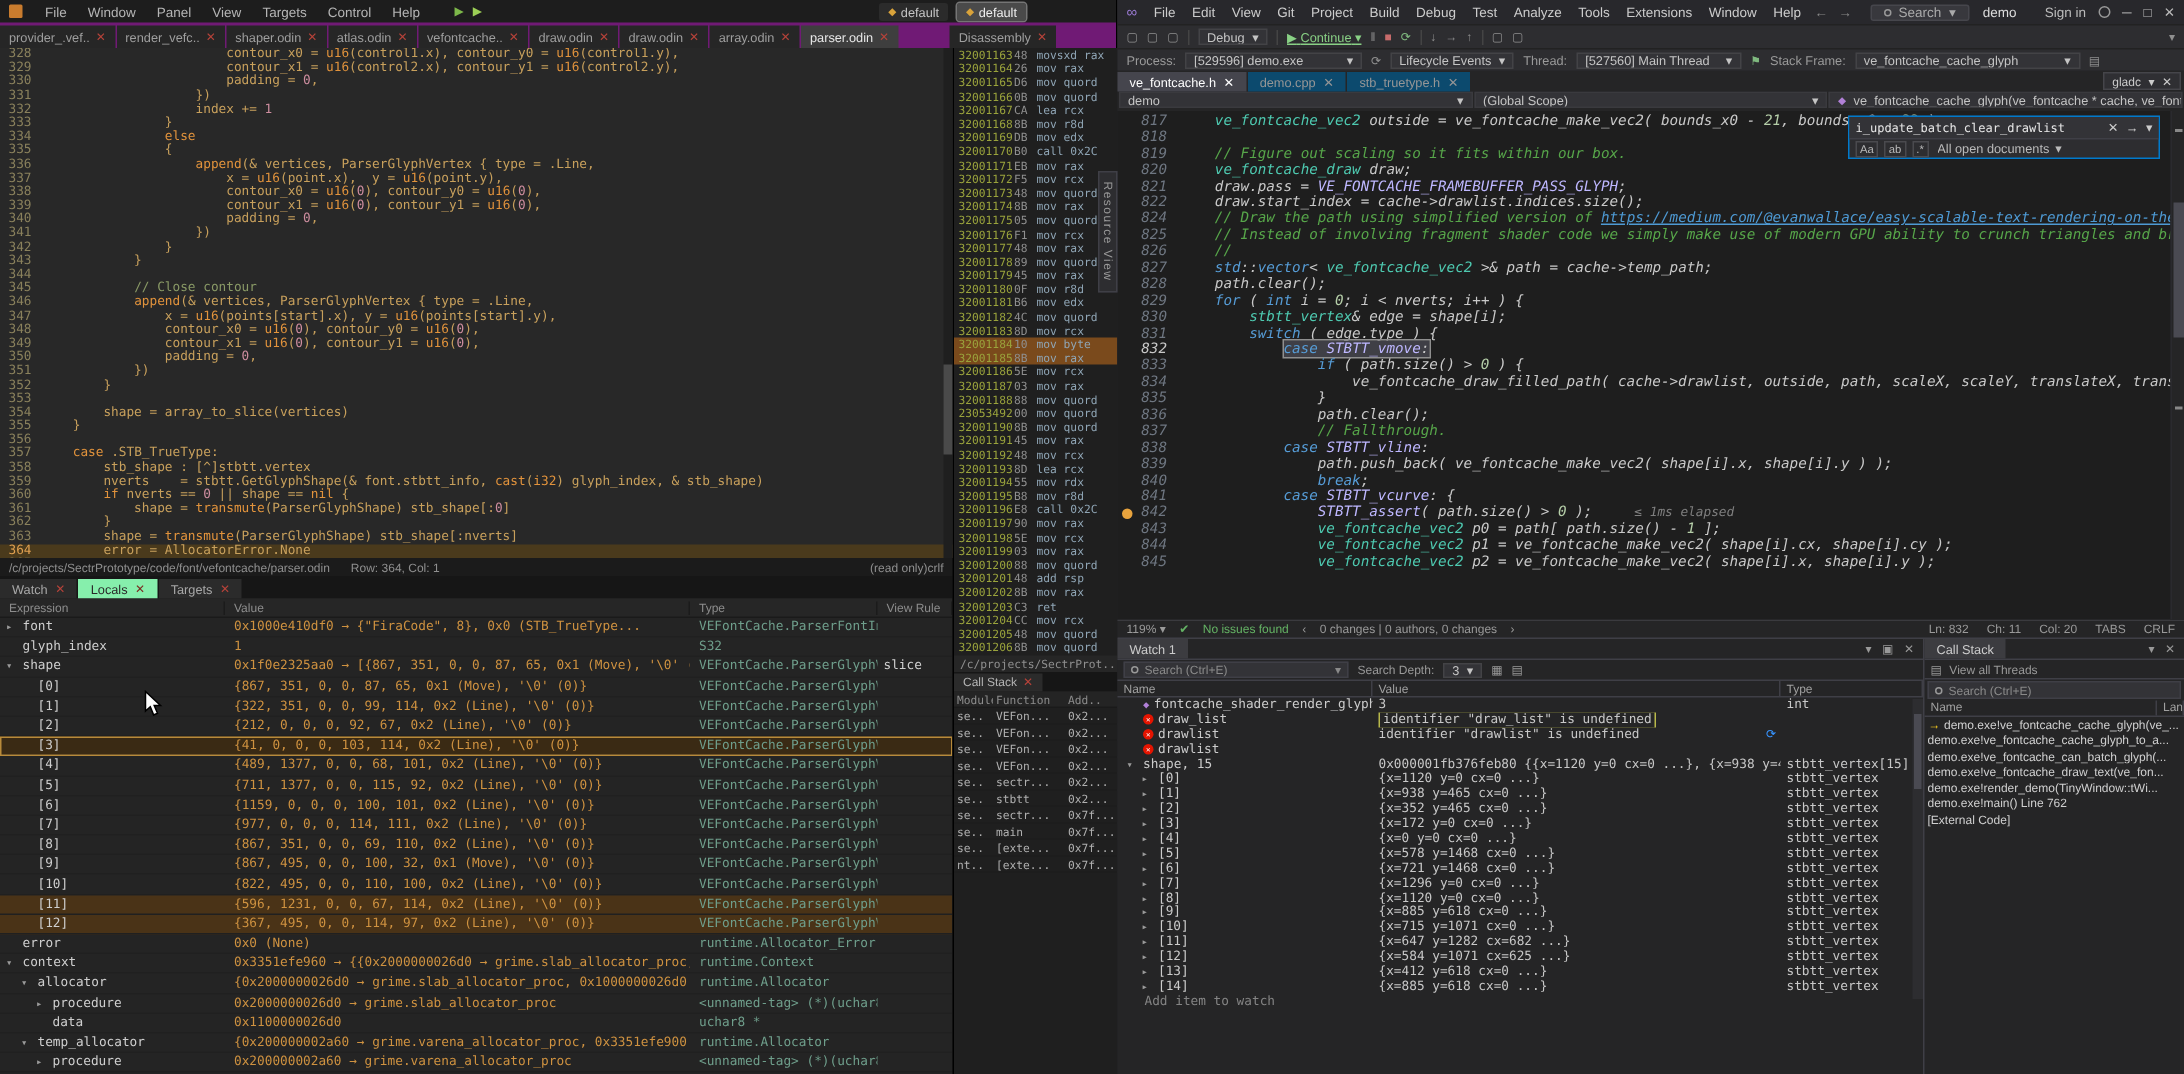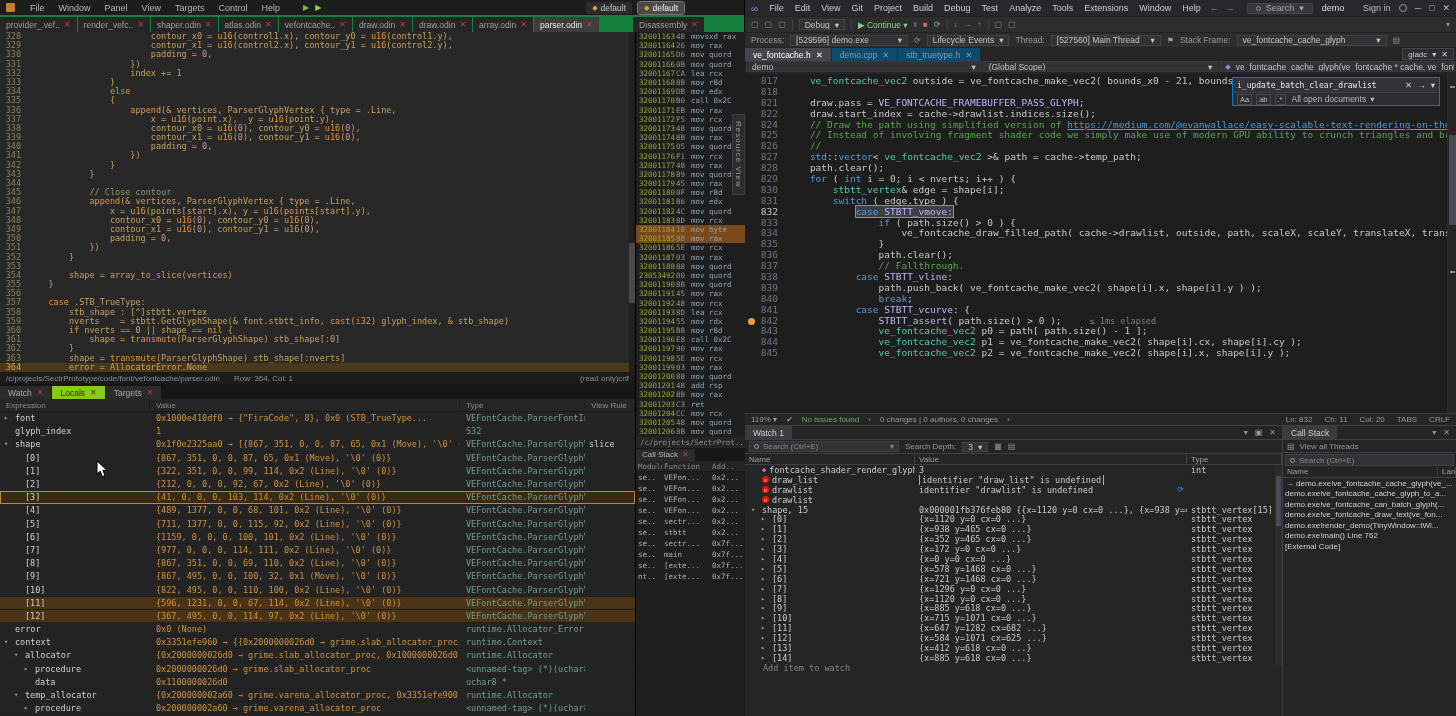--- a/index.html
+++ b/index.html
@@ -12,21 +12,21 @@
   .l-menubar{height:15px;background:#1d1d1d;display:flex;align-items:center;font-size:9px;color:#b5b5b5;padding:0 4px;flex:none;}
   .l-logo{width:9px;height:9px;background:#c97c2e;border-radius:1px;margin:0 8px 0 2px;flex:none;}
   .l-menu{padding:0 7px;}
   .l-run{color:#7db84a;font-size:8px;margin-left:16px;}
   .l-run2{color:#9ccf56;font-size:8px;margin-left:6px;}
   .l-profiles{margin-left:auto;margin-right:56px;display:flex;gap:6px;}
   .l-badge{display:flex;align-items:center;gap:3px;padding:1px 6px;background:#2b2b2b;border-radius:2px;font-size:8.5px;color:#c5c5c5;}
   .l-badge.active{background:#4a4a4a;outline:1px solid #757575;color:#eee;}
   .l-badge .bi{color:#d9a33a;font-size:7px;}
 
-  .l-tabbar{height:17px;background:#15803d;display:flex;align-items:flex-end;font-size:8.5px;color:#9f9f9f;flex:none;justify-content:flex-end;}
+  .l-tabbar{height:17px;background:#701a75;display:flex;align-items:flex-end;font-size:8.5px;color:#9f9f9f;flex:none;justify-content:flex-end;}
   .l-tab{display:flex;align-items:center;gap:4px;background:#262626;height:15px;padding:0 6px;margin-right:1px;white-space:nowrap;}
   .l-tab.active{background:#3e3e3e;color:#e8e8e8;}
   .l-tab .x{color:#b8433a;font-size:8px;}
   .l-tab.disasm{margin-left:auto;margin-right:40px;}
 
   .l-main{flex:1;display:flex;min-height:0;}
   .l-editorcol{width:635px;flex:none;display:flex;flex-direction:column;}
   .l-code{height:340px;flex:none;background:#282828;overflow:hidden;position:relative;font-size:8.5px;line-height:9.2px;}
   .l-codeline{display:flex;height:9.2px;white-space:pre;font-family:"DejaVu Sans Mono",monospace;}
   .l-codeline.cur{background:#4a3a1c;}
@@ -36,21 +36,21 @@
   .lk{color:#e2933c}.ln2{color:#cf8ea0}.lcm{color:#8a9a66}
   .l-vsb{position:absolute;right:0;top:0;width:6px;height:100%;background:#1f1f1f;}
   .l-vsb .th{position:absolute;top:62%;width:6px;height:60px;background:#4a4a4a;}
 
   .l-status{height:12px;flex:none;background:#1b1b1b;display:flex;align-items:center;font-size:8px;color:#8f8f8f;padding:0 6px;gap:14px;white-space:nowrap;}
   .l-status .rgt{margin-left:auto;display:flex;}
 
   .l-bottom{flex:1;display:flex;flex-direction:column;background:#242424;min-height:0;font-family:"DejaVu Sans Mono",monospace;}
   .lb-tabs{height:15px;flex:none;display:flex;align-items:flex-end;background:#161616;font-size:8.5px;font-family:"Liberation Sans",sans-serif;}
   .lb-tab{display:flex;gap:5px;align-items:center;height:13px;padding:0 8px;background:#2b2b2b;color:#a8a8a8;margin-right:1px;}
-  .lb-tab.active{background:#84cc16;color:#2a2a2a;}
+  .lb-tab.active{background:#86efac;color:#2a2a2a;}
   .lb-tab .x{color:#b8433a;font-size:8px;}
   .lb-tab.active .x{color:#7a2a20;}
   .lb-head{height:13px;flex:none;display:grid;grid-template-columns:150px 310px 125px 50px;font-size:8px;color:#8d8d8d;align-items:center;background:#262626;border-bottom:1px solid #1a1a1a;font-family:"Liberation Sans",sans-serif;}
   .lb-head span{padding:0 6px;border-right:1px solid #1b1b1b;overflow:hidden;white-space:nowrap;}
   .lb-rows{flex:1;overflow:hidden;font-size:8.5px;}
   .lb-row{height:13.2px;display:grid;grid-template-columns:150px 310px 125px 50px;align-items:center;border-bottom:1px solid #202020;}
   .lb-row.hlb{background:#4a3317;}
   .lb-row.hlo{outline:1px solid #b88a3a;outline-offset:-1px;background:#3a2a14;}
   .lb-expr{color:#cfcfcf;white-space:nowrap;overflow:hidden;display:flex;gap:3px;align-items:center;}
   .lb-val{color:#cf9240;white-space:nowrap;overflow:hidden;padding:0 6px;}
@@ -84,37 +84,37 @@
   .v-searchbox{margin-left:8px;background:#38383d;border:1px solid #46464c;padding:0 8px;height:11px;display:flex;align-items:center;gap:5px;color:#aaa;border-radius:2px;}
   .sicon{width:5px;height:5px;border:1px solid #999;border-radius:50%;display:inline-block;}
   .v-proj{margin-left:8px;color:#ddd;}
   .v-right{margin-left:auto;display:flex;align-items:center;gap:8px;color:#bbb;}
   .v-person{width:8px;height:8px;border:1px solid #999;border-radius:50%;display:inline-block;}
 
   .v-toolbar{height:16px;flex:none;display:flex;align-items:center;background:#2d2d30;border-top:1px solid #222;font-size:8.5px;color:#c5c5c5;padding:0 6px;gap:6px;}
   .v-toolbar2{height:15px;}
   .tbi{color:#8f8f8f;font-size:8px;}
   .vc{background:#333337;border:1px solid #434346;height:11px;display:flex;align-items:center;padding:0 5px;gap:5px;color:#c5c5c5;font-size:8.5px;white-space:nowrap;overflow:hidden;}
-  .grn{color:#89d185;}
+  .grn{color:#89d185;text-decoration:underline;}
   .lbl{color:#9a9a9a;white-space:nowrap;}
   .sep{width:1px;height:10px;background:#444;}
 
   .v-tabs{height:14px;flex:none;background:#252526;display:flex;align-items:flex-end;font-size:8.5px;position:relative;}
   .v-tab{height:13px;padding:0 8px;display:flex;align-items:center;gap:5px;color:#969696;background:#0c4a6e;margin-right:1px;white-space:nowrap;}
   .v-tab.active{background:#45454d;color:#fff;}
   .v-pinbox{position:absolute;right:2px;top:1px;display:flex;gap:5px;background:#2f2f33;border:1px solid #45454a;padding:0 5px;height:12px;align-items:center;color:#ccc;font-size:8px;z-index:6;}
 
   .v-navbar{height:13px;flex:none;background:#252526;display:flex;gap:1px;font-size:8.5px;padding:0 1px;}
   .v-navbar .vc{flex:1;border-color:#3a3a3e;}
   .mempurp{color:#b180d7;font-size:7px;}
 
   .v-editorwrap{flex:1;min-height:0;position:relative;background:#1e1e1e;display:flex;}
   .v-resstrip{position:absolute;left:-13px;top:40px;writing-mode:vertical-rl;font-size:8px;color:#9a9a9a;background:#2d2d30;border:1px solid #3f3f46;padding:6px 1px;z-index:4;letter-spacing:1px;}
   .v-code{flex:1;overflow:hidden;font-size:9.5px;line-height:10.9px;padding-top:2px;font-family:"DejaVu Sans Mono",monospace;min-width:0;}
-  .v-line{display:flex;height:10.9px;white-space:pre;}
+  .v-line{display:flex;height:10.9px;white-space:pre;font-style:italic;}
   .v-marg{width:12px;flex:none;display:flex;align-items:center;justify-content:center;}
   .bp-dot{width:7px;height:7px;border-radius:50%;background:#e8a33d;display:inline-block;}
   .v-num{width:30px;flex:none;text-align:right;padding-right:9px;color:#6e7681;}
   .v-line.cur .v-num{color:#c8c8c8;}
   .v-text{color:#c9c9c9;}
   .k{color:#569cd6}.ty{color:#4ec9b0}.mc{color:#beb7ff}.nm{color:#b5cea8}
   .cm{color:#57a64a}.url{color:#4e9ad4;text-decoration:underline}
   .curbox{background:#3f3f46;outline:1px solid #8f8f8f;}
   .v-tip{color:#7f7f7f;font-size:8.5px;margin-left:28px;}
   .v-codesb{width:9px;flex:none;background:#252526;border-left:1px solid #2a2a2e;position:relative;}
@@ -1230,21 +1230,33 @@
             
           </div>
 
           <div class="v-line">
             <span class="v-marg"></span>
             <span class="v-num">818</span>
             <span class="v-text"></span>
             
           </div>
 
-
+          <div class="v-line">
+            <span class="v-marg"></span>
+            <span class="v-num">819</span>
+            <span class="v-text">    <span class="cm">// Figure out scaling so it fits within our box.</span></span>
+            
+          </div>
+
+          <div class="v-line">
+            <span class="v-marg"></span>
+            <span class="v-num">820</span>
+            <span class="v-text">    <span class="ty">ve_fontcache_draw</span> draw;</span>
+            
+          </div>
 
           <div class="v-line">
             <span class="v-marg"></span>
             <span class="v-num">821</span>
             <span class="v-text">    draw.pass = <span class="mc">VE_FONTCACHE_FRAMEBUFFER_PASS_GLYPH</span>;</span>
             
           </div>
 
           <div class="v-line">
             <span class="v-marg"></span>

